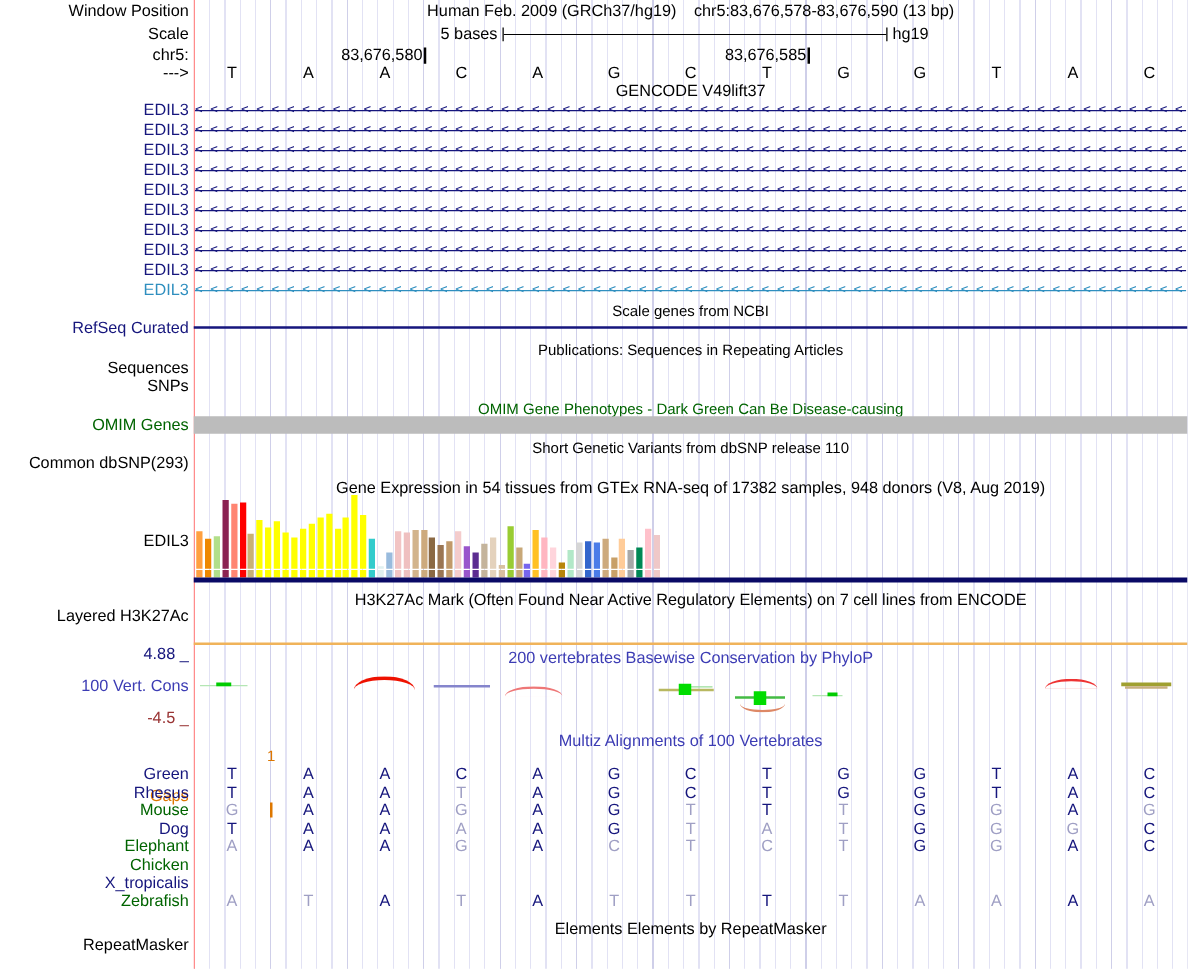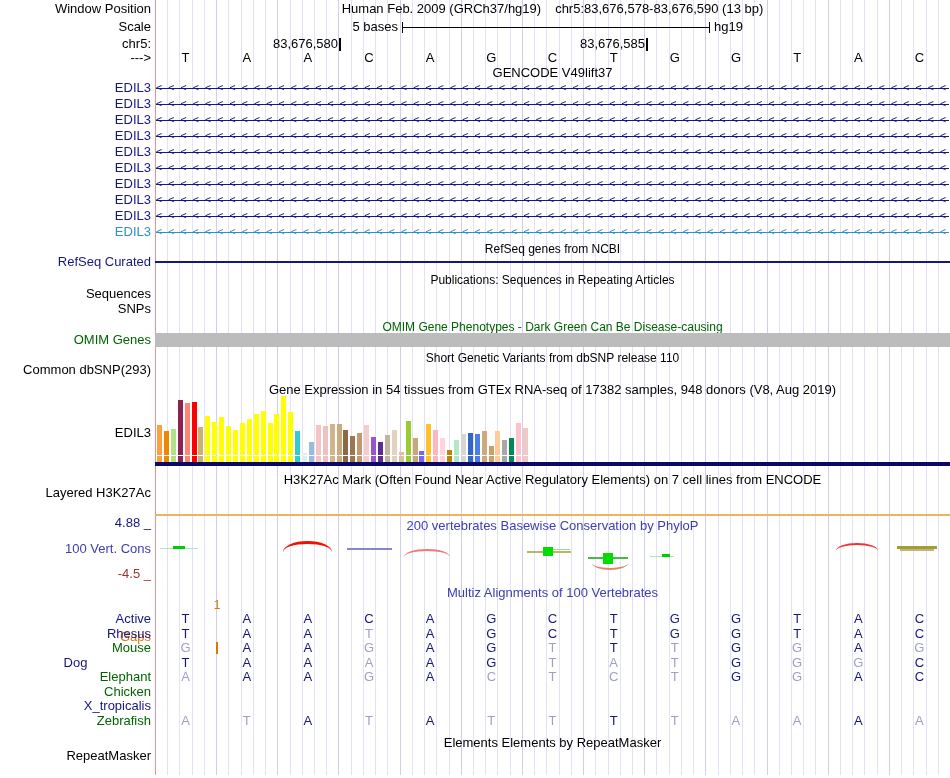--- a/index.html
+++ b/index.html
@@ -121,21 +121,21 @@
       <div class="gl"></div>
       <div class="ga">&lt;&lt;&lt;&lt;&lt;&lt;&lt;&lt;&lt;&lt;&lt;&lt;&lt;&lt;&lt;&lt;&lt;&lt;&lt;&lt;&lt;&lt;&lt;&lt;&lt;&lt;&lt;&lt;&lt;&lt;&lt;&lt;&lt;&lt;&lt;&lt;&lt;&lt;&lt;&lt;&lt;&lt;&lt;&lt;&lt;&lt;&lt;&lt;&lt;&lt;&lt;&lt;&lt;&lt;&lt;&lt;&lt;&lt;&lt;&lt;&lt;&lt;&lt;&lt;&lt;</div>
     </div>
     <div class="abs gutter" style="top: 225px; color: rgb(47, 143, 191);">EDIL3</div>
     <div class="abs gene-row" style="top: 225px; color: rgb(47, 143, 191);">
       <div class="gl"></div>
       <div class="ga">&lt;&lt;&lt;&lt;&lt;&lt;&lt;&lt;&lt;&lt;&lt;&lt;&lt;&lt;&lt;&lt;&lt;&lt;&lt;&lt;&lt;&lt;&lt;&lt;&lt;&lt;&lt;&lt;&lt;&lt;&lt;&lt;&lt;&lt;&lt;&lt;&lt;&lt;&lt;&lt;&lt;&lt;&lt;&lt;&lt;&lt;&lt;&lt;&lt;&lt;&lt;&lt;&lt;&lt;&lt;&lt;&lt;&lt;&lt;&lt;&lt;&lt;&lt;&lt;&lt;</div>
     </div>
   </div>
 
-<div class="abs title sm" style="top:243px">RefSeq genes from NCBI</div>
+<div class="abs title sm" style="top:243px">Scale genes from NCBI</div>
 <div class="abs gutter" style="top:255px;color:#16167d">RefSeq Curated</div>
 <div class="abs hline" style="top:261px;height:2px;background:#16167d"></div>
 
 <div class="abs title sm" style="top:274px">Publications: Sequences in Repeating Articles</div>
 <div class="abs gutter" style="top:287px">Sequences</div>
 <div class="abs gutter" style="top:302px">SNPs</div>
 
 <div class="abs title sm" style="top:321px;color:#006400">OMIM Gene Phenotypes - Dark Green Can Be Disease-causing</div>
 <div class="abs gutter" style="top:333px;color:#006400">OMIM Genes</div>
 <div class="abs hline" style="top:333px;height:14px;background:#bcbcbc"></div>
@@ -284,21 +284,21 @@
     <div class="abs arc-up" style="left: 836px; top: 543px; width: 42px; height: 6px; border-top-width: 2px; border-top-color: rgb(238, 51, 51);"></div>
     <div class="abs" style="left: 897px; top: 546px; width: 40px; height: 3px; background: rgb(160, 160, 48);"></div>
     <div class="abs" style="left: 900px; top: 549px; width: 34px; height: 2px; background: rgb(200, 176, 128);"></div>
   </div>
 
 <div class="abs title" style="top:586px;color:#3c3cb4">Multiz Alignments of 100 Vertebrates</div>
 <div class="abs gutter" style="top:630px;color:#dd7700">Gaps</div>
 <div class="abs" style="left:211px;top:598px;width:12px;text-align:center;font-size:12px;color:#dd7700">1</div>
 <div class="abs" style="left:216px;top:642px;width:2px;height:12px;background:#dd7700"></div>
 <div id="multiz-rows">
-    <div class="abs gutter" style="top: 612px; color: rgb(22, 22, 125);">Active</div>
+    <div class="abs gutter" style="top: 612px; color: rgb(22, 22, 125);">Green</div>
     <div class="abs basecell" style="left: 155px; top: 612px; color: rgb(22, 22, 125);">T</div>
     <div class="abs basecell" style="left: 216.154px; top: 612px; color: rgb(22, 22, 125);">A</div>
     <div class="abs basecell" style="left: 277.308px; top: 612px; color: rgb(22, 22, 125);">A</div>
     <div class="abs basecell" style="left: 338.461px; top: 612px; color: rgb(22, 22, 125);">C</div>
     <div class="abs basecell" style="left: 399.615px; top: 612px; color: rgb(22, 22, 125);">A</div>
     <div class="abs basecell" style="left: 460.769px; top: 612px; color: rgb(22, 22, 125);">G</div>
     <div class="abs basecell" style="left: 521.923px; top: 612px; color: rgb(22, 22, 125);">C</div>
     <div class="abs basecell" style="left: 583.077px; top: 612px; color: rgb(22, 22, 125);">T</div>
     <div class="abs basecell" style="left: 644.23px; top: 612px; color: rgb(22, 22, 125);">G</div>
     <div class="abs basecell" style="left: 705.384px; top: 612px; color: rgb(22, 22, 125);">G</div>
@@ -326,21 +326,21 @@
     <div class="abs basecell" style="left: 338.461px; top: 641px; color: rgb(159, 159, 196);">G</div>
     <div class="abs basecell" style="left: 399.615px; top: 641px; color: rgb(22, 22, 125);">A</div>
     <div class="abs basecell" style="left: 460.769px; top: 641px; color: rgb(22, 22, 125);">G</div>
     <div class="abs basecell" style="left: 521.923px; top: 641px; color: rgb(159, 159, 196);">T</div>
     <div class="abs basecell" style="left: 583.077px; top: 641px; color: rgb(22, 22, 125);">T</div>
     <div class="abs basecell" style="left: 644.23px; top: 641px; color: rgb(159, 159, 196);">T</div>
     <div class="abs basecell" style="left: 705.384px; top: 641px; color: rgb(22, 22, 125);">G</div>
     <div class="abs basecell" style="left: 766.538px; top: 641px; color: rgb(159, 159, 196);">G</div>
     <div class="abs basecell" style="left: 827.692px; top: 641px; color: rgb(22, 22, 125);">A</div>
     <div class="abs basecell" style="left: 888.846px; top: 641px; color: rgb(159, 159, 196);">G</div>
-    <div class="abs gutter" style="top: 656px; color: rgb(22, 22, 125); text-align: center;">Dog</div>
+    <div class="abs gutter" style="top: 656px; color: rgb(22, 22, 125);">Dog</div>
     <div class="abs basecell" style="left: 155px; top: 656px; color: rgb(22, 22, 125);">T</div>
     <div class="abs basecell" style="left: 216.154px; top: 656px; color: rgb(22, 22, 125);">A</div>
     <div class="abs basecell" style="left: 277.308px; top: 656px; color: rgb(22, 22, 125);">A</div>
     <div class="abs basecell" style="left: 338.461px; top: 656px; color: rgb(159, 159, 196);">A</div>
     <div class="abs basecell" style="left: 399.615px; top: 656px; color: rgb(22, 22, 125);">A</div>
     <div class="abs basecell" style="left: 460.769px; top: 656px; color: rgb(22, 22, 125);">G</div>
     <div class="abs basecell" style="left: 521.923px; top: 656px; color: rgb(159, 159, 196);">T</div>
     <div class="abs basecell" style="left: 583.077px; top: 656px; color: rgb(159, 159, 196);">A</div>
     <div class="abs basecell" style="left: 644.23px; top: 656px; color: rgb(159, 159, 196);">T</div>
     <div class="abs basecell" style="left: 705.384px; top: 656px; color: rgb(22, 22, 125);">G</div>

